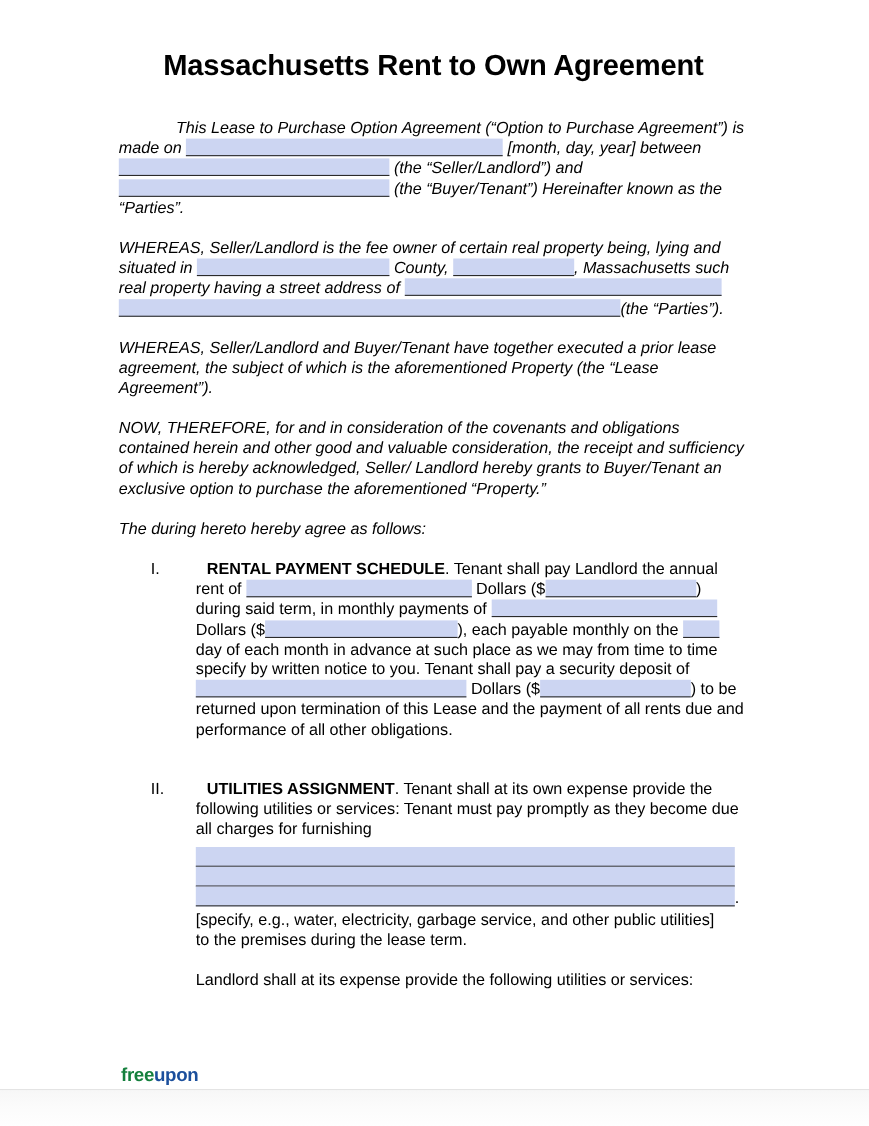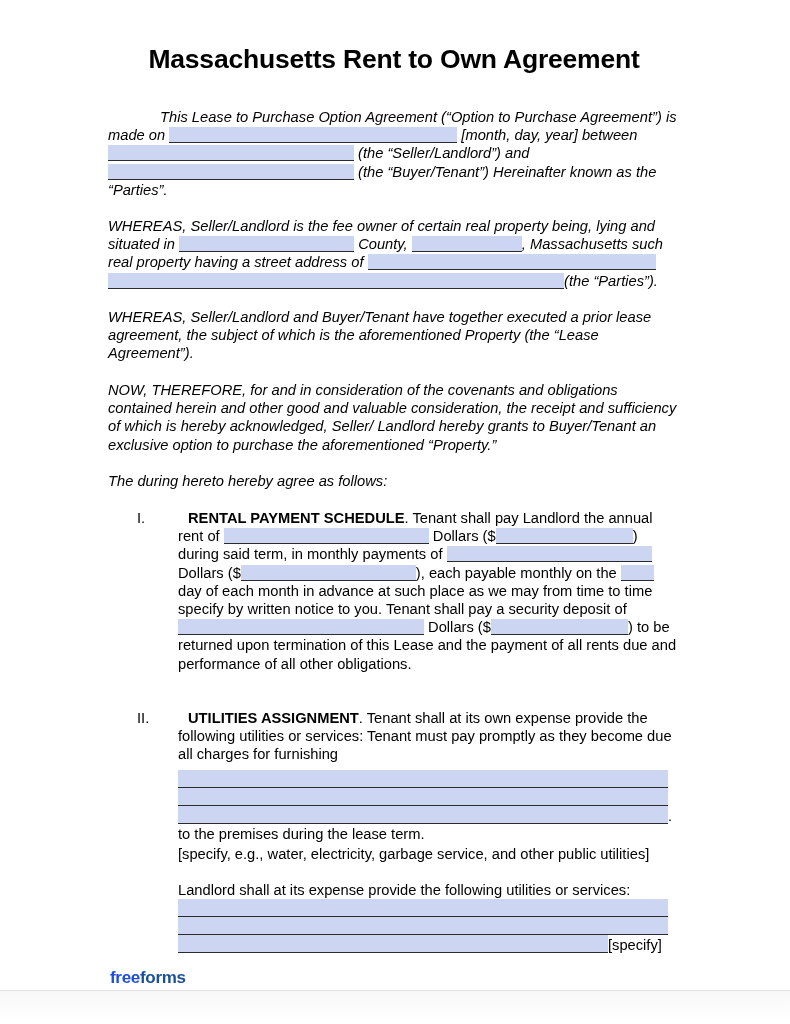--- a/index.html
+++ b/index.html
@@ -117,21 +117,21 @@
 
   
   .brand {
     position: absolute;
     left: 110px;
     top: 968px;
     font-size: 17px;
     font-weight: bold;
     letter-spacing: -0.3px;
   }
-  .brand .free  { color: #1d4ed8; font-weight: bold; }
+  .brand .free  { color: #15803d; font-weight: bold; }
   .brand .forms { color: #1b4f9c; font-weight: bold; }
 </style>
 </head>
 <body>
 
 <div class="page">
 
   <div class="doc">
 
     <h1 class="doc-title">Massachusetts Rent to Own Agreement</h1>
@@ -163,36 +163,29 @@
         <div><span class="sec-title">UTILITIES ASSIGNMENT</span><span>. Tenant shall at its own expense provide the following utilities or services: Tenant must pay promptly as they become due all charges for furnishing</span></div>
 
         <div style="margin-top:6px;">
           <span class="blank-line"></span>
           <span class="blank-line"></span>
           <span style="display:block; position:relative;">
             <span class="blank-line" style="display:inline-block; vertical-align:-3px;"></span><span>.</span>
           </span>
         </div>
 
+        <div style="margin-top:2px;">[specify, e.g., water, electricity, garbage service, and other public utilities]</div>
         <div>to the premises during the lease term.</div>
-        <div style="margin-top:2px;">[specify, e.g., water, electricity, garbage service, and other public utilities]</div>
 
         <div class="sub-para">Landlord shall at its expense provide the following utilities or services:</div>
 
-        <div>
-          <span class="blank-line"></span>
-          <span class="blank-line"></span>
-          <span style="display:block;">
-            <span class="blank-line" style="display:inline-block; vertical-align:-3px; width:430px;"></span><span>[specify]</span>
-          </span>
-        </div>
       </div>
     </div>
 
   </div>
 
   <div class="brand">
-    <span class="free">free</span><span class="forms">forms</span>
+    <span class="free">free</span><span class="forms">upon</span>
   </div>
 
 </div>
 
 <div class="page-below"></div>
 
 </body></html>

